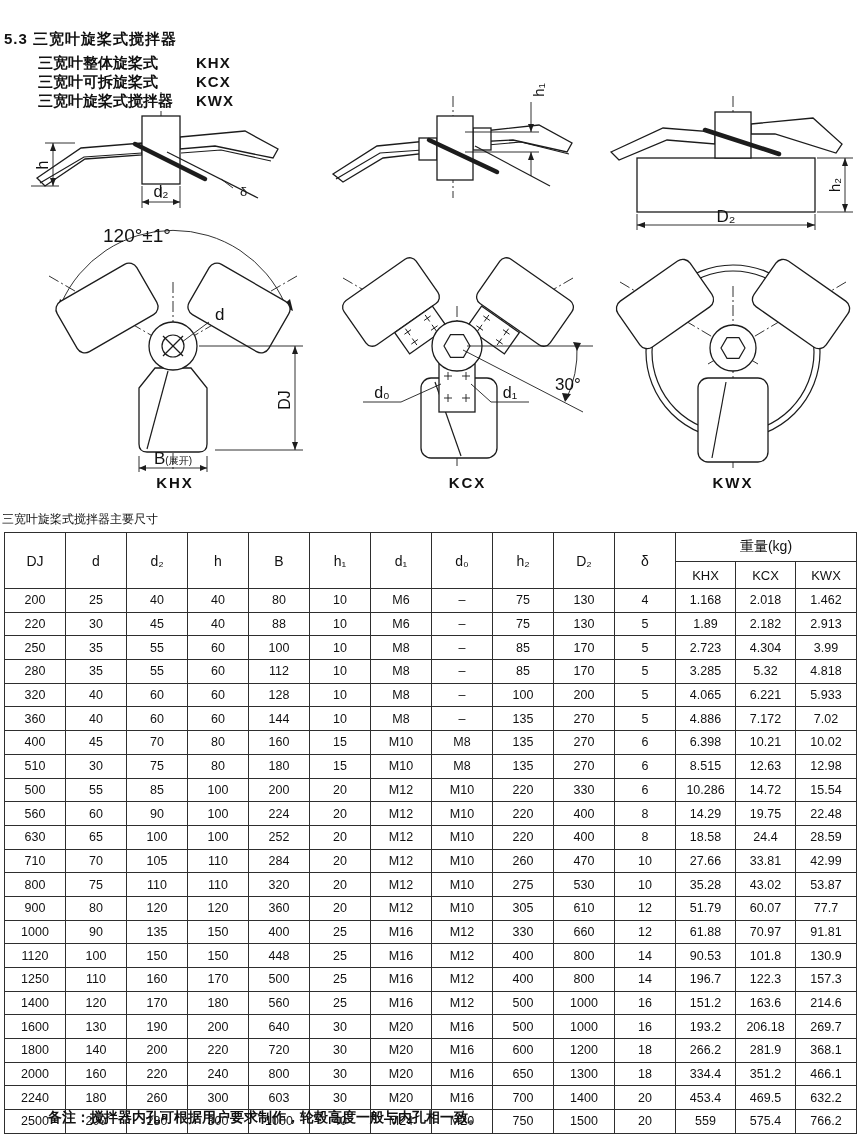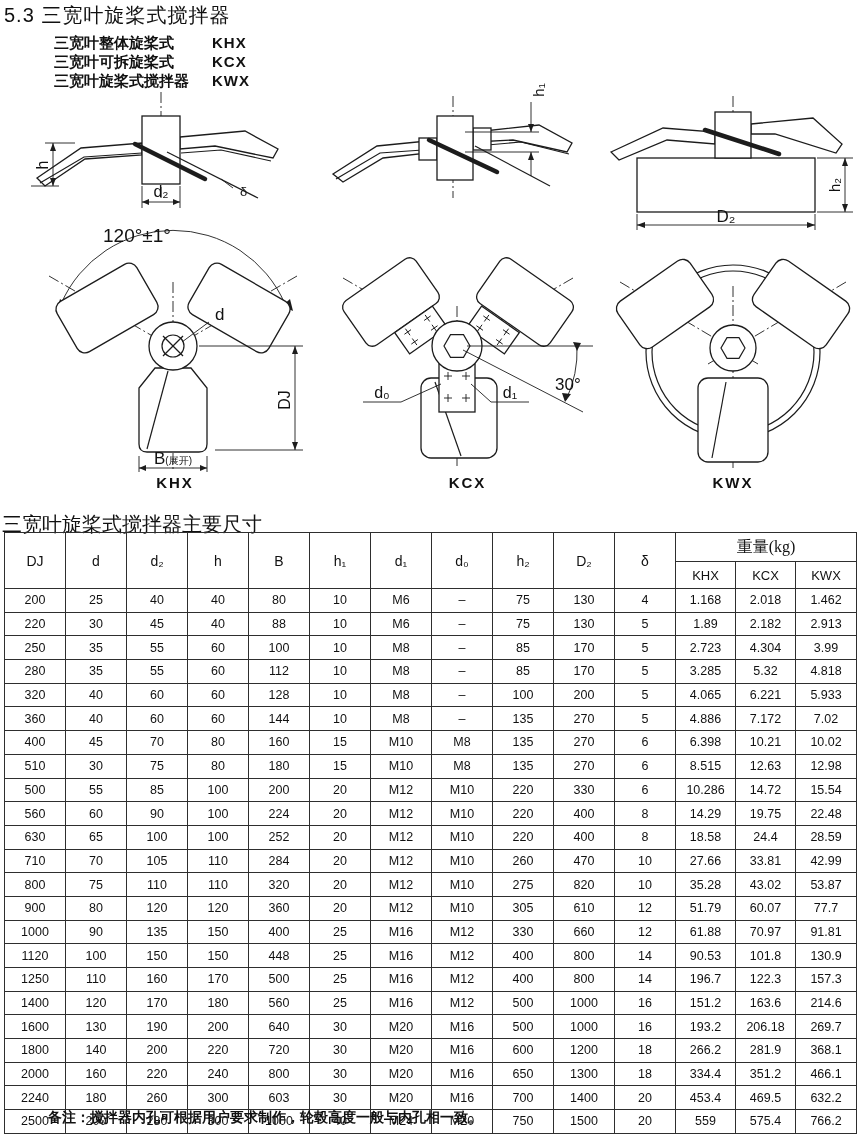--- a/index.html
+++ b/index.html
@@ -3,38 +3,38 @@
 <meta charset="utf-8">
 <style>
   html,body { margin:0; padding:0; background:#fff; }
   .page {
     position:relative; width:860px; height:1140px; background:#ffffff;
     font-family:"Liberation Sans","DejaVu Sans",sans-serif; color:#111;
     overflow:hidden;
   }
   
   .doc-header { position:absolute; left:4px; top:2px; }
-  .sec-title { font-size:20px; font-weight:normal; letter-spacing:1px; }
+  .sec-title { font-size:15px; font-weight:bold; letter-spacing:1px;margin-top:28px; }
   .subtypes { margin:4px 0 0 34px; }
   .subtype-row { display:flex; font-size:15px; font-weight:600; line-height:19px; }
-  .st-name { width:158px;margin-left:16px; }
+  .st-name { width:158px; }
   .st-code { font-family:"Liberation Sans",sans-serif; letter-spacing:1px; }
   
   .dia { position:absolute; }
   svg { display:block; overflow:visible; }
   .ln   { stroke:#1c1c1c; fill:none; stroke-width:1.2px; }
   .wh   { fill:#ffffff; stroke:#1c1c1c; stroke-width:1.3px; }
   .cl   { stroke:#1c1c1c; stroke-width:0.9px; stroke-dasharray:11 3 2 3; fill:none; }
   .dl   { stroke:#1c1c1c; stroke-width:0.9px; fill:none; }
   .thick{ stroke:#1c1c1c; stroke-width:4.5px; stroke-linecap:round; }
   .ar   { fill:#1c1c1c; stroke:none; }
   svg text { fill:#111; font-family:"Liberation Sans","DejaVu Sans",sans-serif; }
   .caption { position:absolute; text-align:center; font-size:15px; font-weight:600; letter-spacing:2px; }
   
-  .tbl-title { position:absolute; left:2px; top:511px; font-size:20px; }
+  .tbl-title { position:absolute; left:2px; top:511px; font-size:12px; }
   table.dim {
     position:absolute; left:4px; top:532px; width:852px;
     border-collapse:collapse; table-layout:fixed;
   }
   table.dim th, table.dim td {
     border:1px solid #2e2e2e; text-align:center; vertical-align:middle;
     padding:0; color:#111; font-weight:normal; overflow:hidden; white-space:nowrap;
   }
   table.dim th { font-size:14px; height:28px; }
   table.dim .subhead th { font-size:13px; height:26px; }
@@ -318,21 +318,21 @@
         <th rowspan="2">d</th>
         <th rowspan="2">d₂</th>
         <th rowspan="2">h</th>
         <th rowspan="2">B</th>
         <th rowspan="2">h₁</th>
         <th rowspan="2">d₁</th>
         <th rowspan="2">d₀</th>
         <th rowspan="2">h₂</th>
         <th rowspan="2">D₂</th>
         <th rowspan="2">δ</th>
-        <th colspan="3" style="font-size:16px; height:28px;font-family:Liberation Serif, serif;">重量(kg)</th>
+        <th colspan="3" style="font-size:14px; height:28px;">重量(kg)</th>
       </tr>
       <tr class="subhead">
         <th>KHX</th>
         <th>KCX</th>
         <th>KWX</th>
       </tr>
     </thead>
     <tbody id="tbl-body">
         <tr>
           <td>200</td>
@@ -529,21 +529,21 @@
         <tr>
           <td>800</td>
           <td>75</td>
           <td>110</td>
           <td>110</td>
           <td>320</td>
           <td>20</td>
           <td>M12</td>
           <td>M10</td>
           <td>275</td>
-          <td>820</td>
+          <td>530</td>
           <td>10</td>
           <td>35.28</td>
           <td>43.02</td>
           <td>53.87</td>
         </tr>
         <tr>
           <td>900</td>
           <td>80</td>
           <td>120</td>
           <td>120</td>

